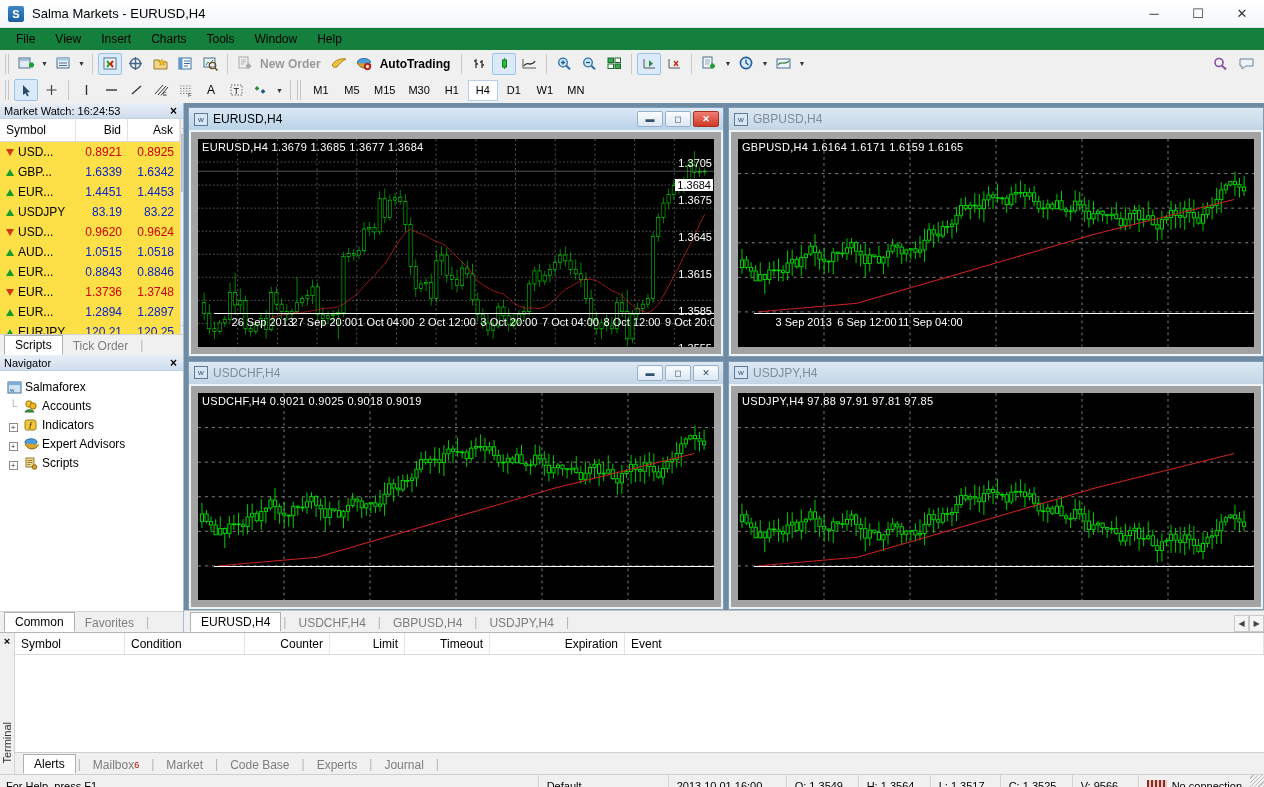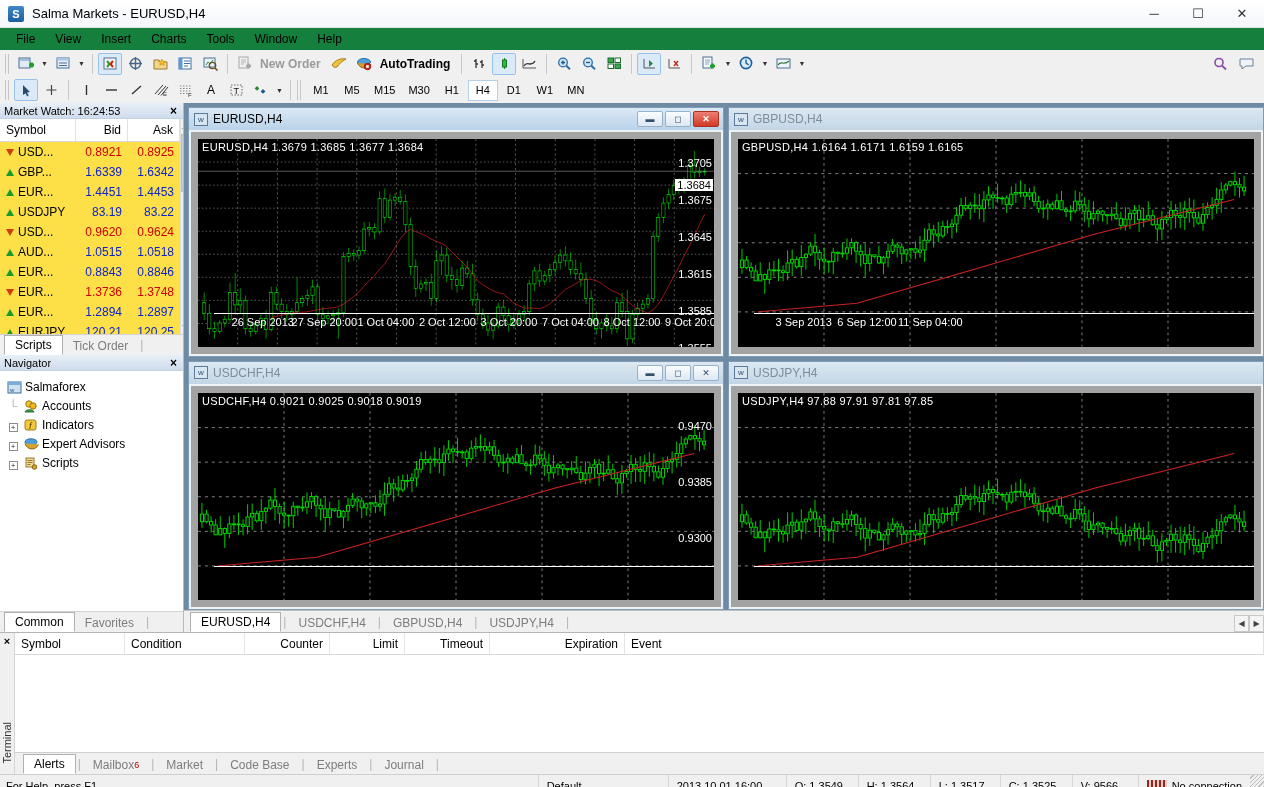--- a/index.html
+++ b/index.html
@@ -1343,25 +1343,21 @@
               <rect x="490.0" y="53.3" width="3.2" height="5.5" fill="#000" stroke="#00dd00"></rect>
               <line x1="496.2" y1="48.4" x2="496.2" y2="54.9" stroke="#00dd00"></line>
               <rect x="494.6" y="49.3" width="3.2" height="4.0" fill="#000" stroke="#00dd00"></rect>
               <line x1="500.8" y1="37.7" x2="500.8" y2="65.7" stroke="#00dd00"></line>
               <rect x="499.2" y="49.3" width="3.2" height="3.5" fill="#000" stroke="#00dd00"></rect>
               <line x1="505.4" y1="45.0" x2="505.4" y2="67.7" stroke="#00dd00"></line>
               <rect x="503.8" y="52.8" width="3.2" height="2.9" fill="#000" stroke="#00dd00"></rect>
               <line x1="510.0" y1="42.5" x2="510.0" y2="65.9" stroke="#00dd00"></line>
               <rect x="508.4" y="55.7" width="3.2" height="4.3" fill="#000" stroke="#00dd00"></rect>
               <polyline points="20,200 120,190 240,150 360,110 500,70" fill="none" stroke="#cc2222" stroke-width="1.2"></polyline>
-            </svg><div class="ohlc">USDCHF,H4  0.9021 0.9025 0.9018 0.9019</div><div class="pricescale">
-              <div class="ptick" style="top:33.8125px">0.9470</div>
-              <div class="ptick" style="top:89.4375px">0.9385</div>
-              <div class="ptick" style="top:145.0625px">0.9300</div>
-            </div><div class="timeaxis"></div></div>
+            </svg><div class="ohlc">USDCHF,H4  0.9021 0.9025 0.9018 0.9019</div><div class="timeaxis"></div></div>
         </div>
         <div class="chartwin inactive">
           <div class="cw-title">
             <span class="cw-ico">w</span>
             <span>USDJPY,H4</span>
           </div>
           <div class="cw-canvas"><svg width="100%" height="100%" viewBox="0 0 520 240" preserveAspectRatio="none">
               <line x1="86.66666666666667" y1="0" x2="86.66666666666667" y2="240" stroke="#8a8a8a" stroke-width="1" stroke-dasharray="3 4"></line>
               <line x1="173.33333333333334" y1="0" x2="173.33333333333334" y2="240" stroke="#8a8a8a" stroke-width="1" stroke-dasharray="3 4"></line>
               <line x1="260" y1="0" x2="260" y2="240" stroke="#8a8a8a" stroke-width="1" stroke-dasharray="3 4"></line>

